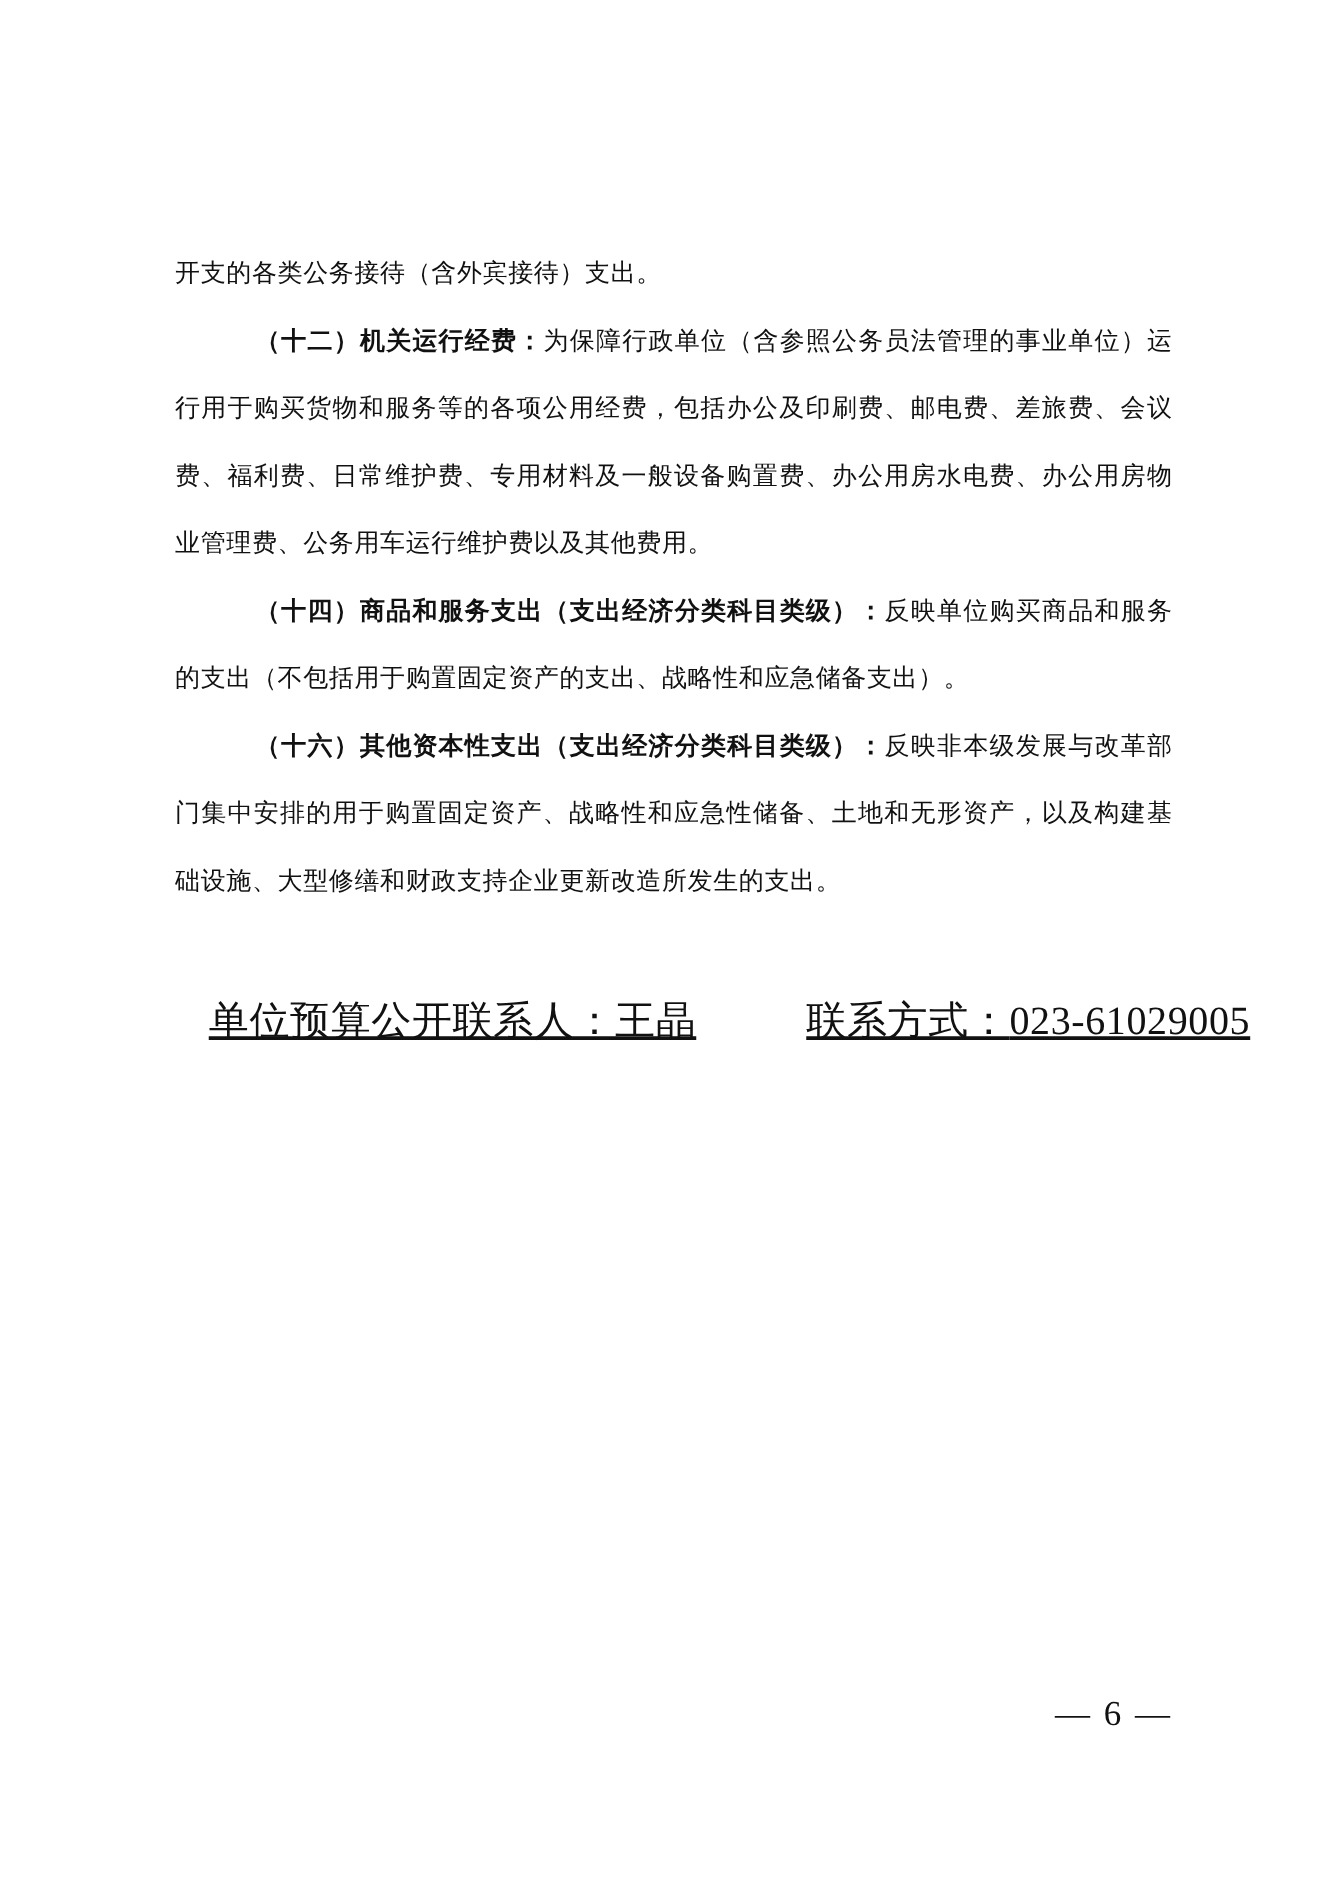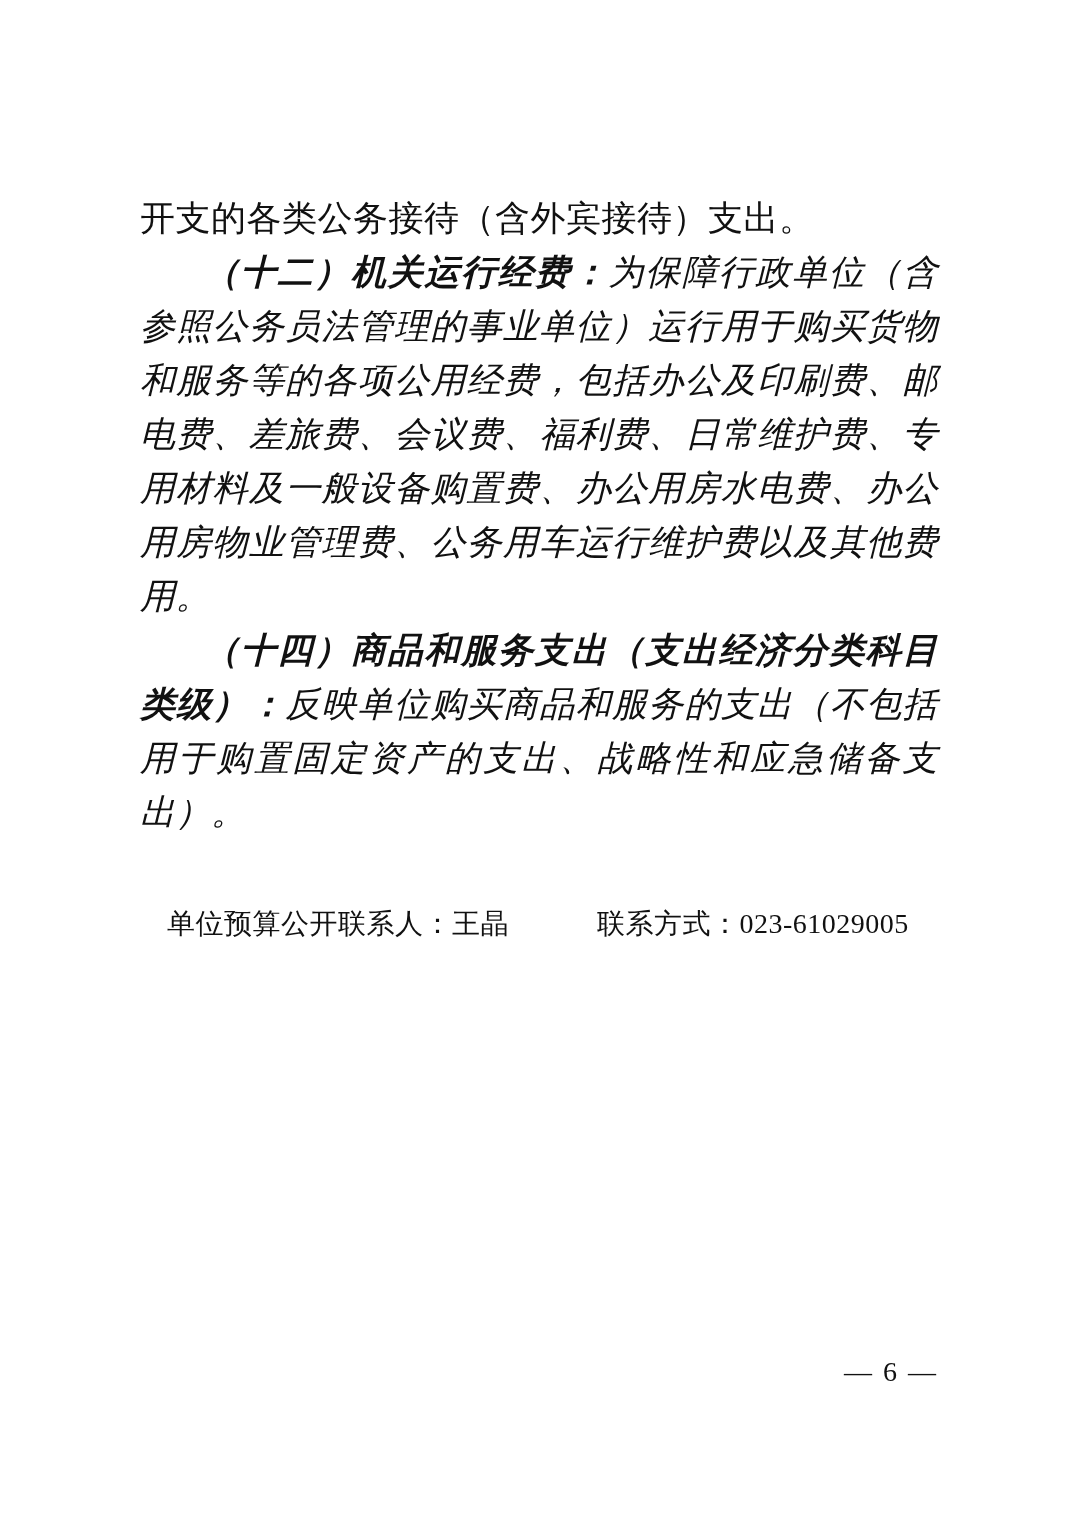--- a/index.html
+++ b/index.html
@@ -17,41 +17,41 @@
     overflow: hidden;
   }
   .content {
     position: absolute;
     left: 140px;
     top: 192px;
     width: 798px;
   }
   .para {
     margin: 0;
-    font-size: 35px;
+    font-size: 20px;
     line-height: 54px;
     letter-spacing: 0.5px;
     text-align: justify;
     text-justify: inter-character;
   }
   .para.indent {
     text-indent: 64px;
-    font-style: italic;
   }
   .lead {
     font-weight: bold;
   }
   .contact-line {
     margin: 0;
     margin-top: 64px;
     padding-left: 27px;
-    font-size: 28px;
+    font-size: 32px;
     line-height: 40px;
     letter-spacing: 0.5px;
     white-space: nowrap;
+    text-decoration: underline;
   }
   .contact-spacer {
     display: inline-block;
     width: 88px;
   }
   .page-number {
     position: absolute;
     right: 136px;
     top: 1356px;
     font-size: 28px;
@@ -66,19 +66,20 @@
   <div class="content">
 
     <p class="para"><span>开支的各类公务接待（含外宾接待）支出。</span></p>
 
     <p class="para indent"><span class="lead">（十二）机关运行经费：</span><span>为保障行政单位（含参照公务员法管理的事业单位）运行用于购买货物和服务等的各项公用经费，包括办公及印刷费、邮电费、差旅费、会议费、福利费、日常维护费、专用材料及一般设备购置费、办公用房水电费、办公用房物业管理费、公务用车运行维护费以及其他费用。</span></p>
 
 
     <p class="para indent"><span class="lead">（十四）商品和服务支出（支出经济分类科目类级）：</span><span>反映单位购买商品和服务的支出（不包括用于购置固定资产的支出、战略性和应急储备支出）。</span></p>
 
 
+    <p class="para indent"><span class="lead">（十六）其他资本性支出（支出经济分类科目类级）：</span><span>反映非本级发展与改革部门集中安排的用于购置固定资产、战略性和应急性储备、土地和无形资产，以及构建基础设施、大型修缮和财政支持企业更新改造所发生的支出。</span></p>
 
     <p class="contact-line"><span>单位预算公开联系人：</span><span>王晶</span><span class="contact-spacer"></span><span>联系方式：</span><span>023-61029005</span></p>
 
   </div>
 
   <div class="page-number">— 6 —</div>
 </div>
 
 </body></html>

